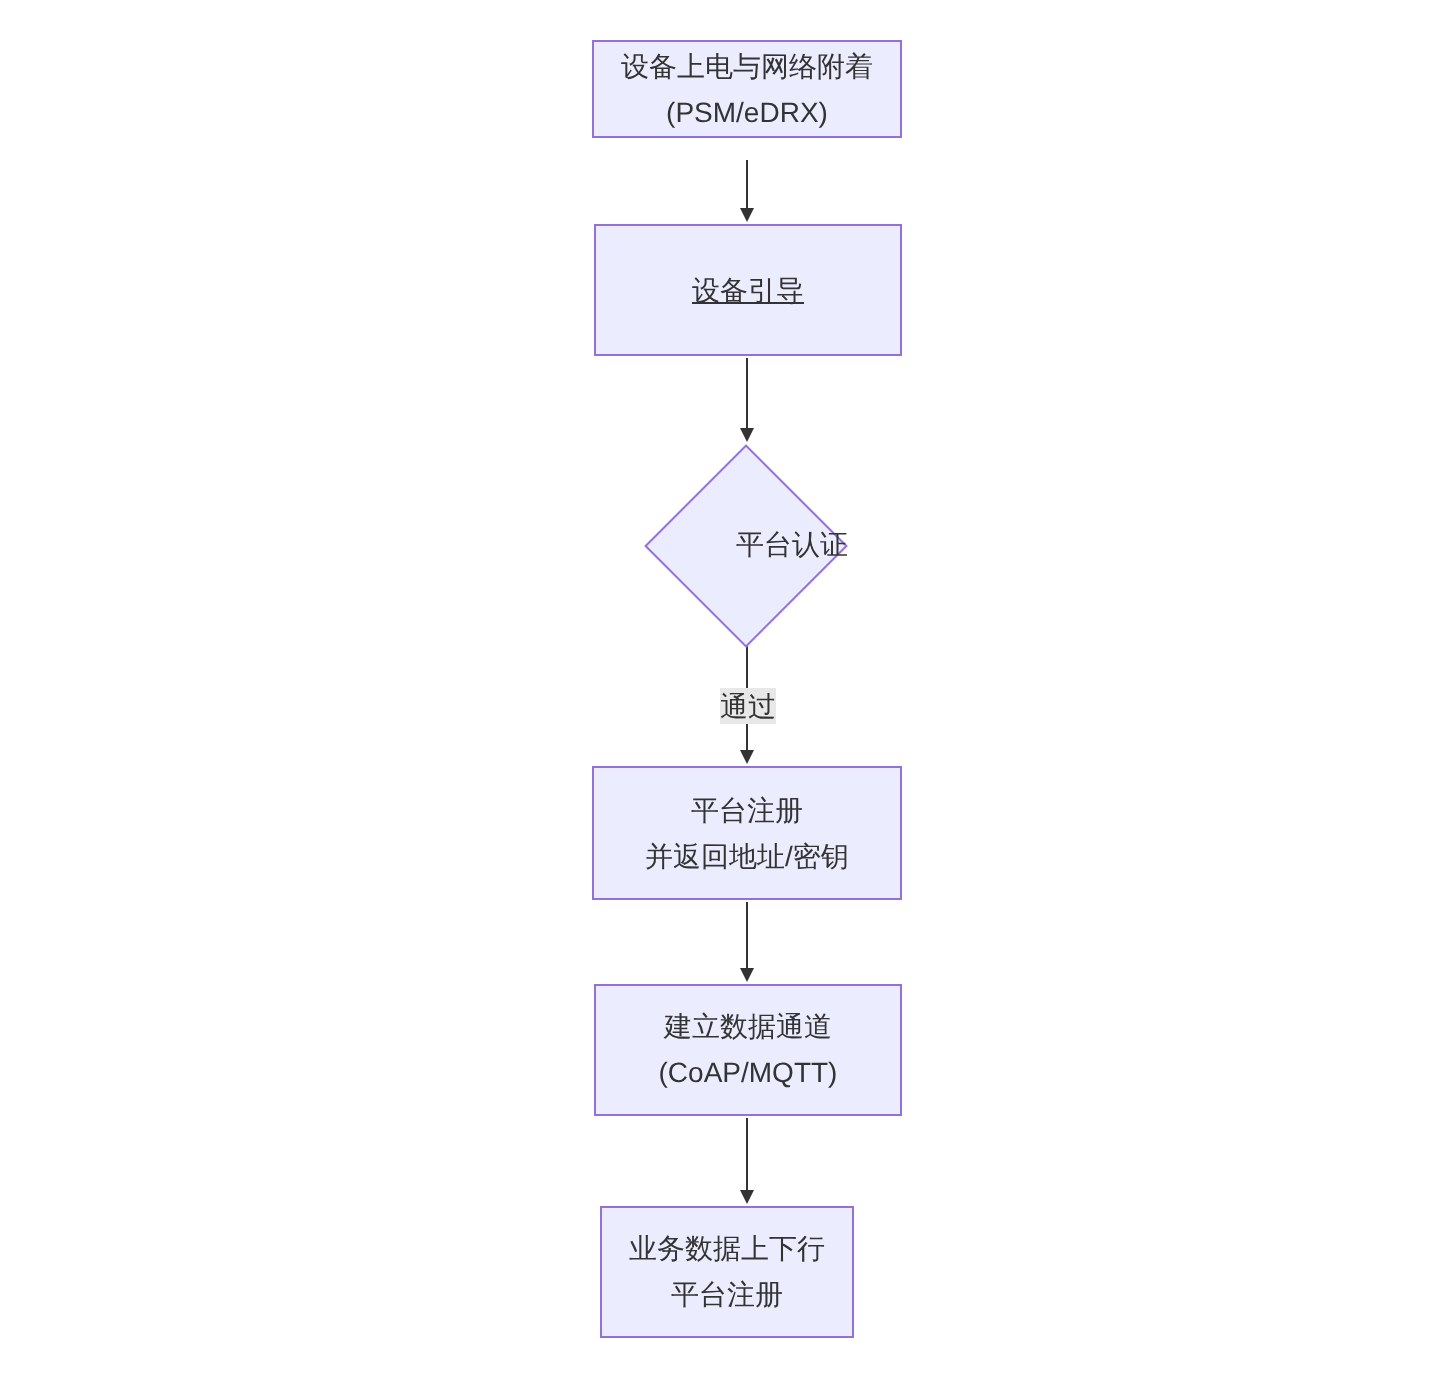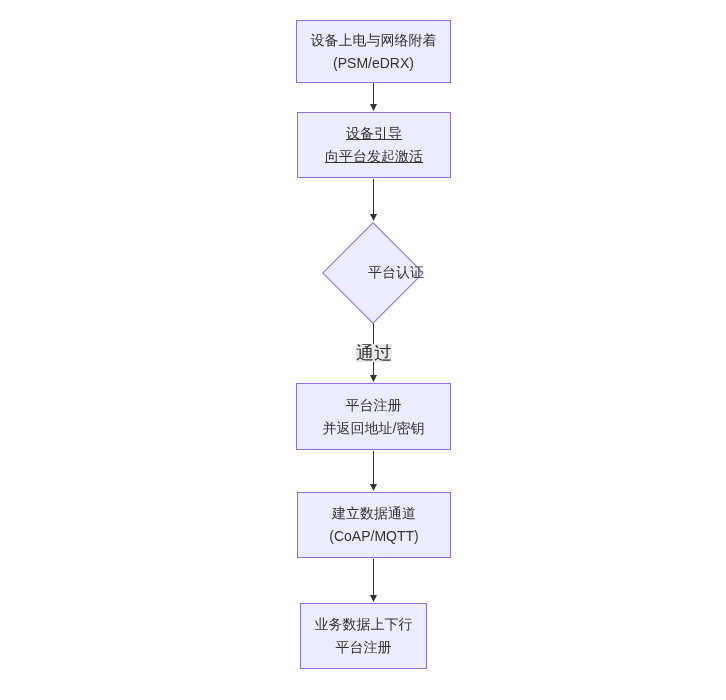--- a/index.html
+++ b/index.html
@@ -61,21 +61,21 @@
   .diamond-text {
     position: relative;
     color: var(--text-color);
     font-size: 14px;
   }
   .edge-label {
     position: absolute;
     transform: translate(-50%, -50%);
     background: var(--edge-label-bg);
     color: var(--text-color);
-    font-size: 18px;
+    font-size: 14px;
     line-height: 18px;
     padding: 0 0;
   }
 </style>
 </head>
 <body>
 
 <div class="canvas">
 
   <svg class="edges-svg" width="726" height="700" viewBox="0 0 726 700">
@@ -84,28 +84,27 @@
         <path d="M0,0 L10,5 L0,10 z" fill="#333333"></path>
       </marker>
     </defs>
     <line x1="373.5" y1="80" x2="373.5" y2="104" marker-end="url(#arrowhead)"></line>
     <line x1="373.5" y1="179" x2="373.5" y2="214" marker-end="url(#arrowhead)"></line>
     <line x1="373.5" y1="322" x2="373.5" y2="375" marker-end="url(#arrowhead)"></line>
     <line x1="373.5" y1="451" x2="373.5" y2="484" marker-end="url(#arrowhead)"></line>
     <line x1="373.5" y1="559" x2="373.5" y2="595" marker-end="url(#arrowhead)"></line>
   </svg>
 
-  <div class="node" style="left:296px; top:20px; width:155px; height:63px;">
+  <div class="node" style="left:296px; top:20px; width:155px; height:49px;">
     <span>设备上电与网络附着</span>
     <span>(PSM/eDRX)</span>
   </div>
 
   <div class="node" style="left:297px; top:112px; width:154px; height:66px;text-decoration:underline;">
     <span>设备引导</span>
-    <span>向平台发起激活</span>
   </div>
 
   <div class="diamond-wrap" style="left:322px; top:222px; width:102px; height:102px;justify-content:flex-end;">
     <div class="diamond-shape"></div>
     <span class="diamond-text">平台认证</span>
   </div>
 
   <div class="edge-label" style="left:374px; top:353px;">通过</div>
 
   <div class="node" style="left:296px; top:383px; width:155px; height:67px;">

